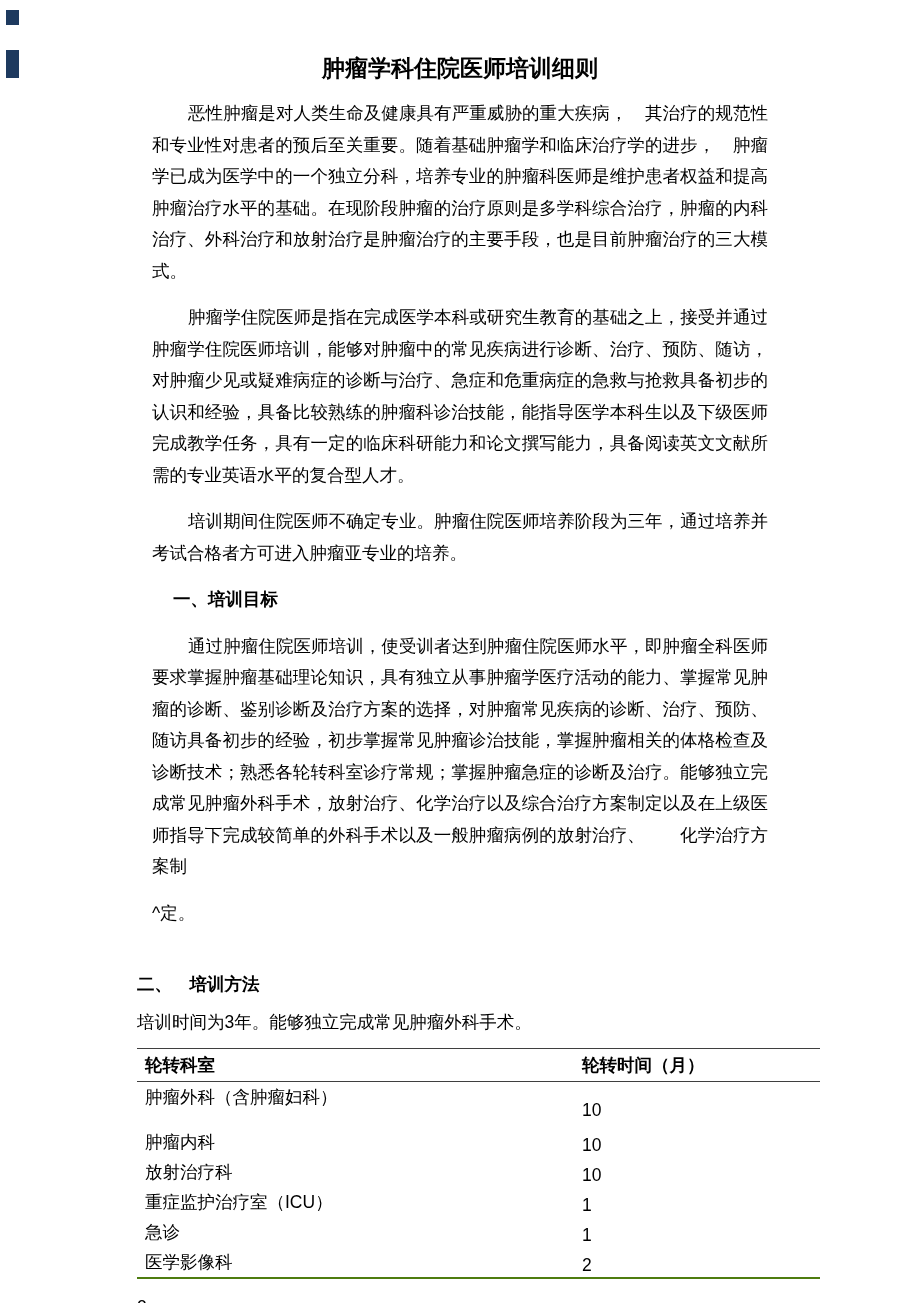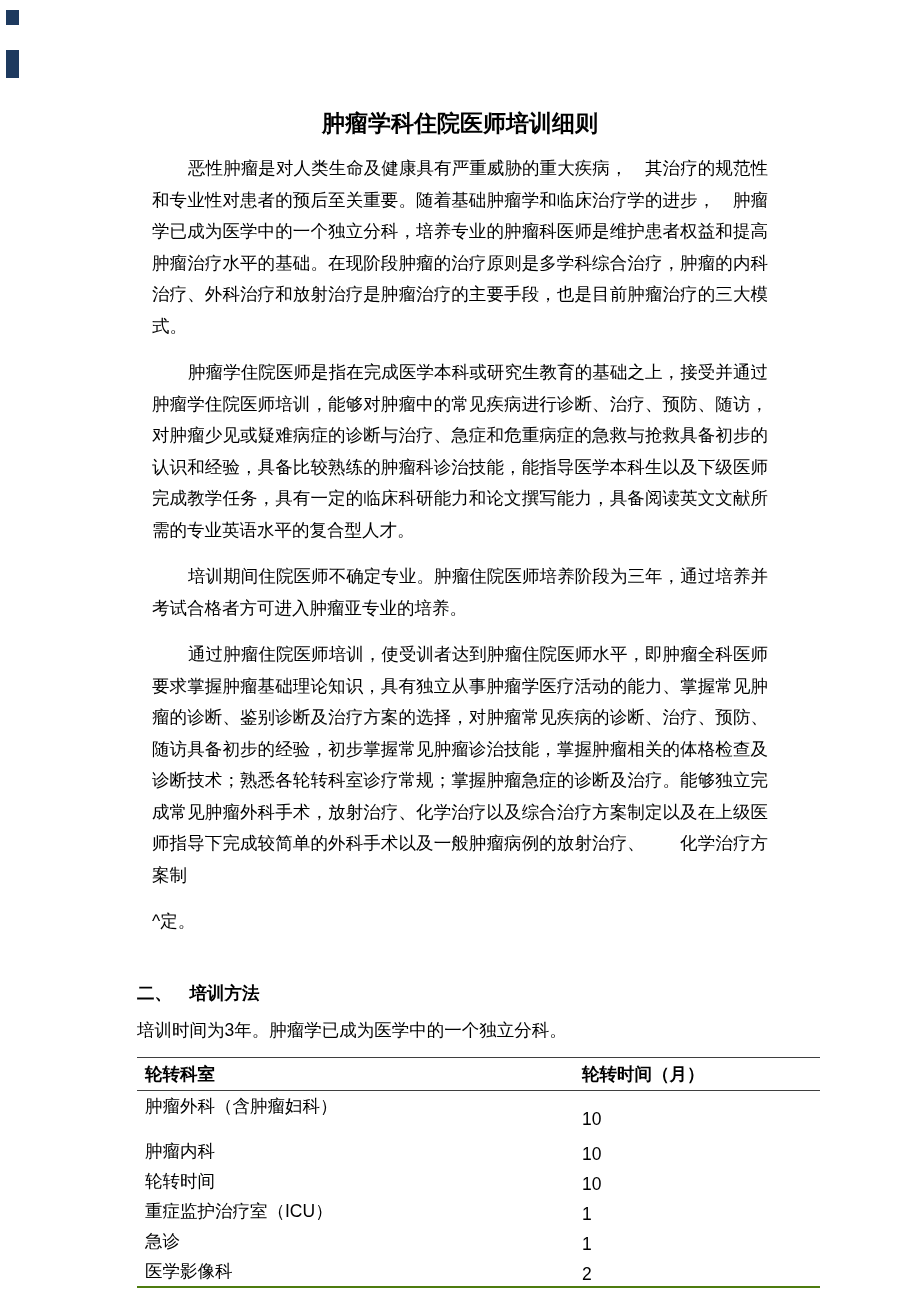--- a/index.html
+++ b/index.html
@@ -5,21 +5,21 @@
   html,body { margin:0; padding:0; background:#ffffff; }
   .page {
     position:relative;
     width:920px;
     height:1303px;
     background:#ffffff;
     color:#000000;
     font-family:"Liberation Sans","DejaVu Sans",sans-serif;
     overflow:hidden;
     box-sizing:border-box;
-    padding:108px 137px 0 137px;
+    padding:53px 137px 0 137px;
   }
   .corner-mark {
     position:absolute;
     left:6px;
     width:13px;
     background:#1e3a5f;
   }
   .corner-mark.m1 { top:10px;  height:15px; }
   .corner-mark.m2 { top:50px;  height:28px; }
 
@@ -89,47 +89,48 @@
 
   <div class="corner-mark m1"></div>
   <div class="corner-mark m2"></div>
 
   <h1 class="doc-title">肿瘤学科住院医师培训细则</h1>
 
   <p class="para">恶性肿瘤是对人类生命及健康具有严重威胁的重大疾病，　其治疗的规范性和专业性对患者的预后至关重要。随着基础肿瘤学和临床治疗学的进步，　肿瘤学已成为医学中的一个独立分科，培养专业的肿瘤科医师是维护患者权益和提高肿瘤治疗水平的基础。在现阶段肿瘤的治疗原则是多学科综合治疗，肿瘤的内科治疗、外科治疗和放射治疗是肿瘤治疗的主要手段，也是目前肿瘤治疗的三大模式。</p>
   <p class="para">肿瘤学住院医师是指在完成医学本科或研究生教育的基础之上，接受并通过肿瘤学住院医师培训，能够对肿瘤中的常见疾病进行诊断、治疗、预防、随访，对肿瘤少见或疑难病症的诊断与治疗、急症和危重病症的急救与抢救具备初步的认识和经验，具备比较熟练的肿瘤科诊治技能，能指导医学本科生以及下级医师完成教学任务，具有一定的临床科研能力和论文撰写能力，具备阅读英文文献所需的专业英语水平的复合型人才。</p>
   <p class="para">培训期间住院医师不确定专业。肿瘤住院医师培养阶段为三年，通过培养并考试合格者方可进入肿瘤亚专业的培养。</p>
 
+  <p class="section-heading">一、培训目标</p>
 
   <p class="para">通过肿瘤住院医师培训，使受训者达到肿瘤住院医师水平，即肿瘤全科医师要求掌握肿瘤基础理论知识，具有独立从事肿瘤学医疗活动的能力、掌握常见肿瘤的诊断、鉴别诊断及治疗方案的选择，对肿瘤常见疾病的诊断、治疗、预防、随访具备初步的经验，初步掌握常见肿瘤诊治技能，掌握肿瘤相关的体格检查及诊断技术；熟悉各轮转科室诊疗常规；掌握肿瘤急症的诊断及治疗。能够独立完成常见肿瘤外科手术，放射治疗、化学治疗以及综合治疗方案制定以及在上级医师指导下完成较简单的外科手术以及一般肿瘤病例的放射治疗、　　化学治疗方案制</p>
   <p class="para no-indent">^定。</p>
 
   <p class="section-heading flush">二、　培训方法</p>
 
-  <p class="intro-line">培训时间为3年。肿瘤学已成为医学中的一个独立分科。</p>
+  <p class="intro-line">培训时间为3年。能够独立完成常见肿瘤外科手术。</p>
 
   <div class="rotation-table">
 
     <div class="t-row header">
       <div class="c-dept">轮转科室</div>
       <div class="c-months">轮转时间（月）</div>
     </div>
 
     <div class="t-row tall">
       <div class="c-dept">肿瘤外科（含肿瘤妇科）</div>
       <div class="c-months">10</div>
     </div>
 
     <div class="t-row normal">
       <div class="c-dept">肿瘤内科</div>
       <div class="c-months">10</div>
     </div>
 
     <div class="t-row normal">
-      <div class="c-dept">轮转时间</div>
+      <div class="c-dept">放射治疗科</div>
       <div class="c-months">10</div>
     </div>
 
     <div class="t-row normal">
       <div class="c-dept">重症监护治疗室（ICU）</div>
       <div class="c-months">1</div>
     </div>
 
     <div class="t-row normal">
       <div class="c-dept">急诊</div>

